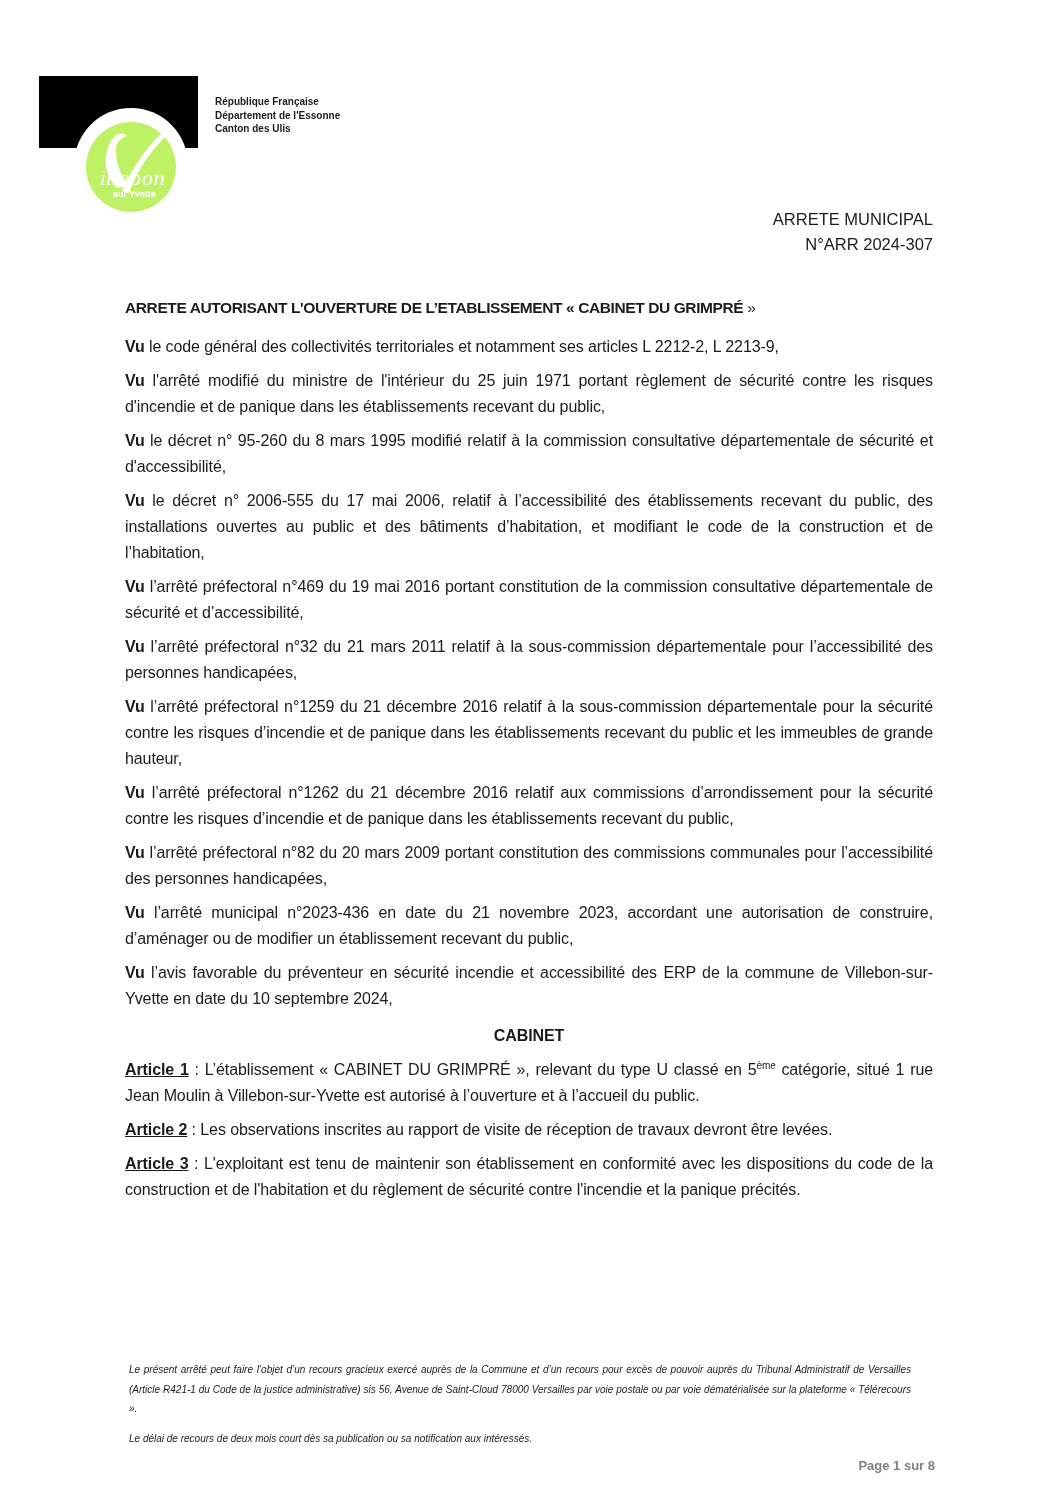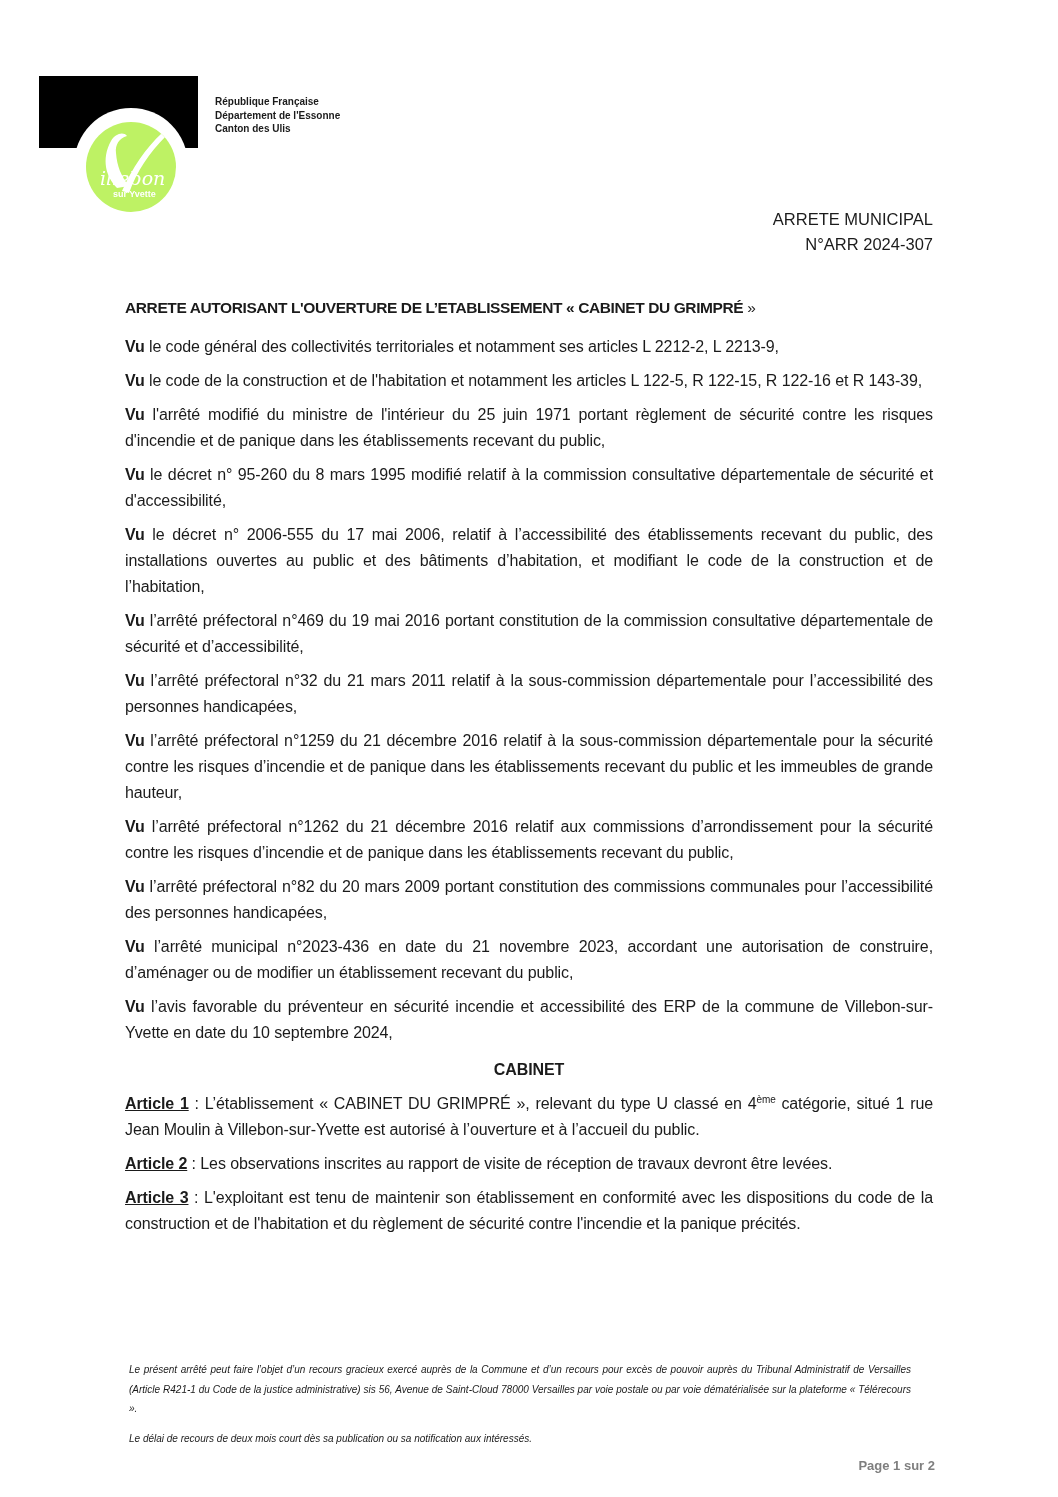--- a/index.html
+++ b/index.html
@@ -103,40 +103,39 @@
   <div class="doc-id">
     <div>ARRETE MUNICIPAL</div>
     <div>N°ARR 2024-307</div>
   </div>
 
   <div class="content">
 
     <p class="title-p"><strong>ARRETE AUTORISANT L'OUVERTURE DE L’ETABLISSEMENT « CABINET DU GRIMPRÉ</strong><span> »</span></p>
 
     <p><span class="lead">Vu</span><span> le code général des collectivités territoriales et notamment ses articles  L 2212-2, L 2213-9,</span></p>
-    <p><span class="lead">Vu</span><span> le code de la construction et de l'habitation et notamment les articles L 122-5, R 122-15, R 122-16 et R 143-39,</span></p>
     <p><span class="lead">Vu</span><span> l'arrêté modifié du ministre de l'intérieur du 25 juin 1971 portant règlement de sécurité contre les risques d'incendie et de panique dans les établissements recevant du public,</span></p>
     <p><span class="lead">Vu</span><span> le décret n° 95-260 du 8 mars 1995 modifié relatif à la commission consultative départementale de sécurité et d'accessibilité,</span></p>
     <p><span class="lead">Vu</span><span> le décret n° 2006-555 du 17 mai 2006, relatif à l’accessibilité des établissements recevant du public, des installations ouvertes au public et des bâtiments d’habitation, et modifiant le code de la construction et de l’habitation,</span></p>
     <p><span class="lead">Vu</span><span> l’arrêté préfectoral n°469 du 19 mai 2016 portant constitution de la commission consultative départementale de sécurité et d’accessibilité,</span></p>
     <p><span class="lead">Vu</span><span> l’arrêté préfectoral n°32 du 21 mars 2011 relatif à la sous-commission départementale pour l’accessibilité des personnes handicapées,</span></p>
     <p><span class="lead">Vu</span><span> l’arrêté préfectoral n°1259 du 21 décembre 2016 relatif à la sous-commission départementale pour la sécurité contre les risques d’incendie et de panique dans les établissements recevant du public et les immeubles de grande hauteur,</span></p>
     <p><span class="lead">Vu</span><span> l’arrêté préfectoral n°1262 du 21 décembre 2016 relatif aux commissions d’arrondissement pour la sécurité contre les risques d’incendie et de panique dans les établissements recevant du public,</span></p>
     <p><span class="lead">Vu</span><span> l’arrêté préfectoral n°82 du 20 mars 2009 portant constitution des commissions communales pour l’accessibilité des personnes handicapées,</span></p>
     <p><span class="lead">Vu</span><span> l’arrêté municipal n°2023-436 en date du 21 novembre 2023, accordant une autorisation de construire, d’aménager ou de modifier un établissement recevant du public,</span></p>
     <p><span class="lead">Vu</span><span> l’avis favorable du préventeur en sécurité incendie et accessibilité des ERP de la commune de Villebon-sur-Yvette en date du 10 septembre 2024,</span></p>
 
     <p class="arrete-h">CABINET</p>
 
-    <p><span class="article-label">Article 1</span><span> : L’établissement « CABINET DU GRIMPRÉ », relevant du type U classé en 4</span><sup>ème</sup><span> catégorie, situé 1 rue Jean Moulin à Villebon-sur-Yvette est autorisé à l’ouverture et à l’accueil du public.</span></p>
+    <p><span class="article-label">Article 1</span><span> : L’établissement « CABINET DU GRIMPRÉ », relevant du type U classé en 5</span><sup>ème</sup><span> catégorie, situé 1 rue Jean Moulin à Villebon-sur-Yvette est autorisé à l’ouverture et à l’accueil du public.</span></p>
     <p><span class="article-label">Article 2</span><span> : Les observations inscrites au rapport de visite de réception de travaux devront être levées.</span><sup></sup><span></span></p>
     <p><span class="article-label">Article 3</span><span> : L'exploitant est tenu de maintenir son établissement en conformité avec les dispositions du code de la construction et de l'habitation et du règlement de sécurité contre l'incendie et la panique précités.</span><sup></sup><span></span></p>
 
   </div>
 
   <div class="footnote">
     <p>Le présent arrêté peut faire l’objet d’un recours gracieux exercé auprès de la Commune et d’un recours pour excès de pouvoir auprès du Tribunal Administratif de Versailles (Article R421-1 du Code de la justice administrative) sis 56, Avenue de Saint-Cloud 78000 Versailles par voie postale ou par voie dématérialisée sur la plateforme « Télérecours ».</p>
     <p>Le délai de recours de deux mois court dès sa publication ou sa notification aux intéressés.</p>
   </div>
 
-  <div class="page-num">Page 1 sur 2</div>
+  <div class="page-num">Page 1 sur 8</div>
 
 </div>
 
 </body></html>

